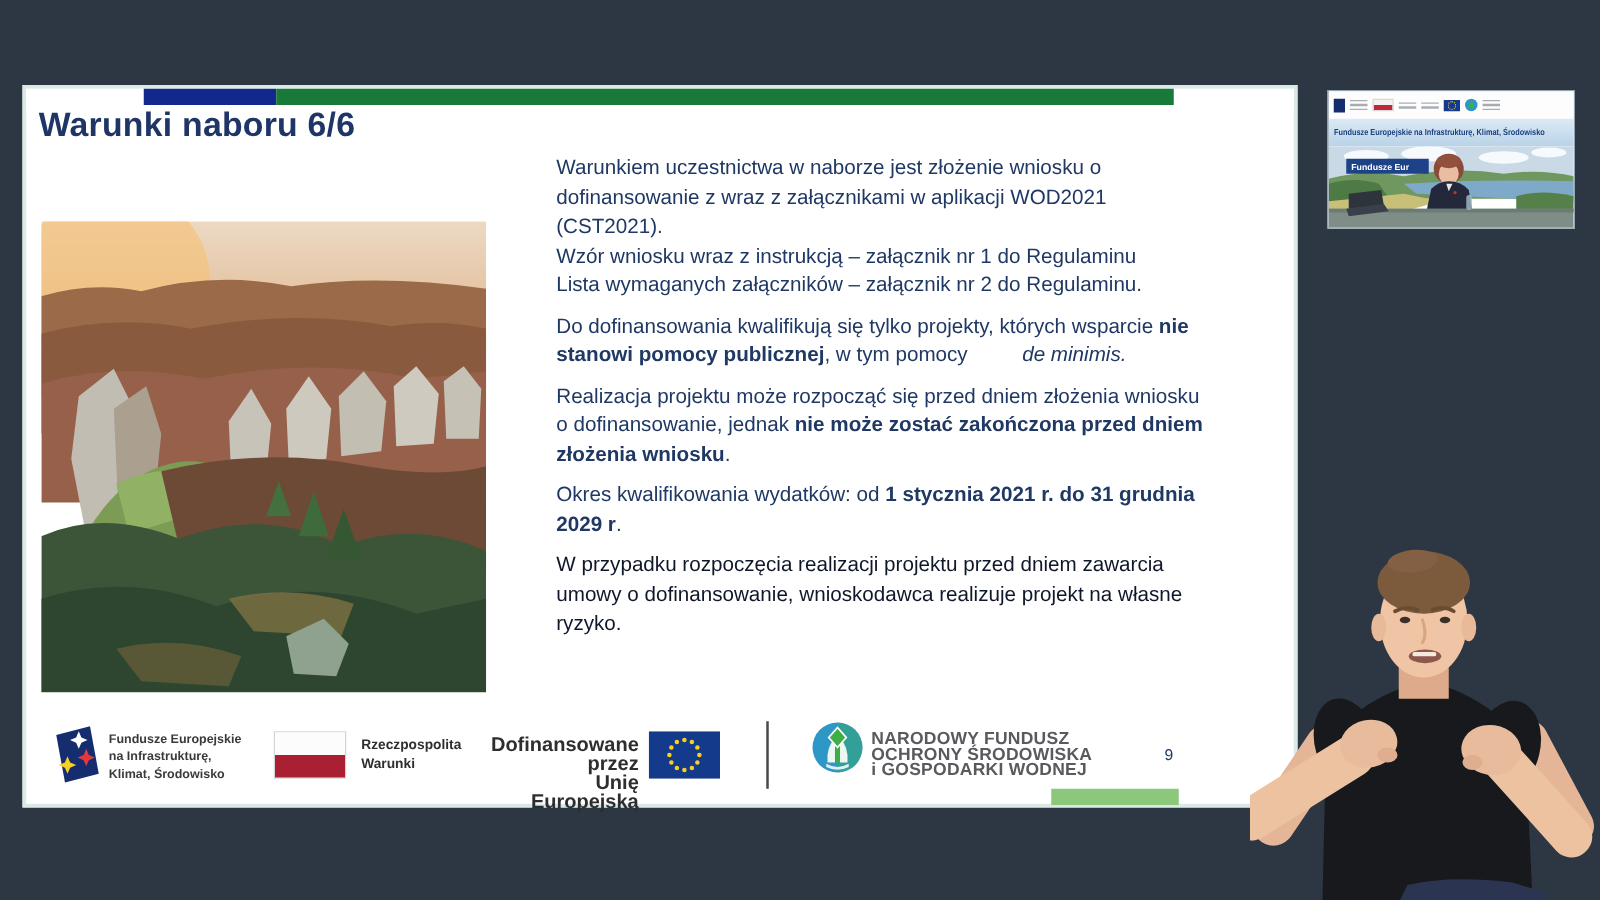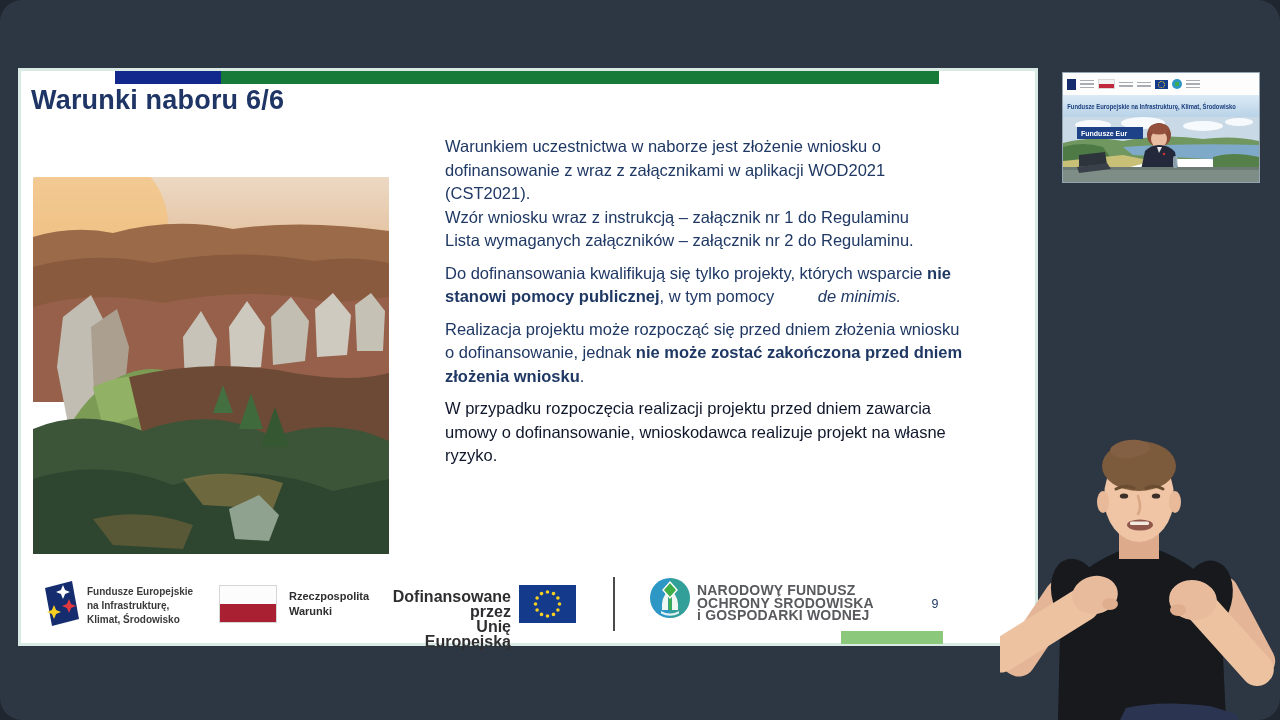--- a/index.html
+++ b/index.html
@@ -1,30 +1,30 @@
 <!DOCTYPE html>
 <html><head>
 <meta charset="utf-8">
 <style>
   html,body{margin:0;padding:0;background:#20262f;}
   #screen{position:relative;width:1280px;height:720px;background:#2d3744;overflow:hidden;
-          font-family:"Liberation Sans",sans-serif;border-radius:22px;}
+          font-family:"Liberation Sans",sans-serif;}
 
   
   #slide{position:absolute;left:18px;top:68px;width:1020px;height:578px;background:#ffffff;
          border:3px solid #d9e9e4;box-sizing:border-box;z-index:1;}
   .topbar{position:absolute;top:0;left:0;width:100%;height:13px;background:#ffffff;}
   .bar-blue{position:absolute;top:0;left:94px;width:106px;height:13px;background:#13288c;}
   .bar-green{position:absolute;top:0;left:200px;width:718px;height:13px;background:#187a38;}
   h1.slide-title{position:absolute;left:10px;top:14px;margin:0;font-size:27px;font-weight:700;
                  color:#1e3566;letter-spacing:0.2px;}
   .photo{position:absolute;left:12px;top:106px;width:356px;height:377px;overflow:hidden;}
   .photo svg{display:block;}
 
-  .text-col{position:absolute;left:424px;top:64px;width:522px;color:#1f3864;
+  .text-col{position:absolute;left:424px;top:52px;width:522px;color:#1f3864;
             font-size:16.5px;line-height:23.5px;}
   .text-col p.para{margin:0 0 9px 0;}
   .text-col p.para.red{color:#0f172a;}
 
   
   .footer{position:absolute;left:0;top:506px;width:100%;height:64px;}
   .footer .item{position:absolute;}
   .fe-logo{left:19px;top:2px;}
   .fe-text{left:66px;top:8px;font-size:10px;line-height:14px;font-weight:600;color:#3a3a3c;}
   .pl-flag{left:198px;top:8px;width:58px;height:38px;border:1px solid #d6d6d6;box-sizing:border-box;}
@@ -110,20 +110,21 @@
         <path d="M228 270 L242 230 L256 270 Z" fill="#355833"></path>
         <path d="M180 236 L190 208 L200 236 Z" fill="#44703f"></path>
         <path d="M196 332 L226 318 L246 338 L236 364 L202 362 Z" fill="#8fa18f"></path>
       </svg>
     </div>
 
     <div class="text-col">
         <p class="para"><span>Warunkiem uczestnictwa w naborze jest złożenie wniosku o dofinansowanie z wraz z załącznikami w aplikacji WOD2021 (CST2021).</span><br><span>Wzór wniosku wraz z instrukcją – załącznik nr 1 do Regulaminu</span><br><span>Lista wymaganych załączników – załącznik nr 2 do Regulaminu.</span></p>
         <p class="para"><span>Do dofinansowania kwalifikują się tylko projekty, których wsparcie </span><span style="font-weight: 700;">nie stanowi pomocy publicznej</span><span>, w tym pomocy </span><span style="font-style: italic; margin-left: 39px;">de minimis.</span></p>
         <p class="para"><span>Realizacja projektu może rozpocząć się przed dniem złożenia wniosku o dofinansowanie, jednak </span><span style="font-weight: 700;">nie może zostać zakończona przed dniem złożenia wniosku</span><span>.</span></p>
+        <p class="para"><span>Okres kwalifikowania wydatków: od </span><span style="font-weight: 700;">1 stycznia 2021 r. do 31 grudnia 2029 r</span><span>.</span></p>
         <p class="para red"><span>W przypadku rozpoczęcia realizacji projektu przed dniem zawarcia umowy o dofinansowanie, wnioskodawca realizuje projekt na własne ryzyko.</span></p>
       </div>
 
     <div class="footer">
       <svg class="item fe-logo" width="42" height="48" viewBox="0 0 42 48">
         <path d="M5 9 L32 2 L39 40 L12 47 Z" fill="#152d6e"></path>
         <path d="M23 6 L25.1 10.9 L30 13 L25.1 15.1 L23 20 L20.9 15.1 L16 13 L20.9 10.9 Z" fill="#ffffff"></path>
         <path d="M29 20 L31.1 24.9 L36 27 L31.1 29.1 L29 34 L26.9 29.1 L22 27 L26.9 24.9 Z" fill="#e0393f"></path>
         <path d="M14 26 L16.1 30.9 L21 33 L16.1 35.1 L14 40 L11.9 35.1 L7 33 L11.9 30.9 Z" fill="#f7d021"></path>
       </svg>

